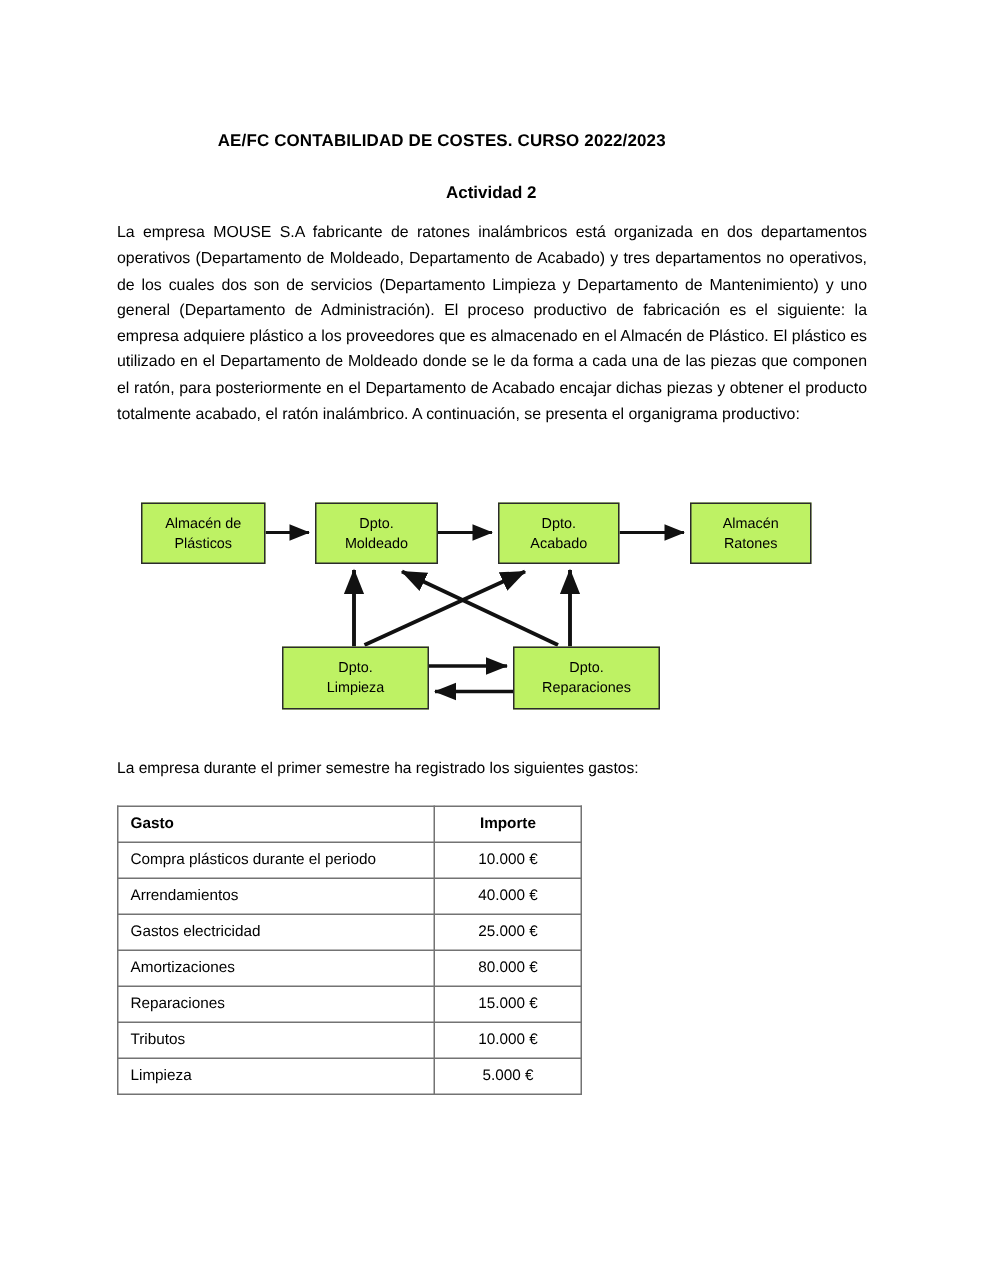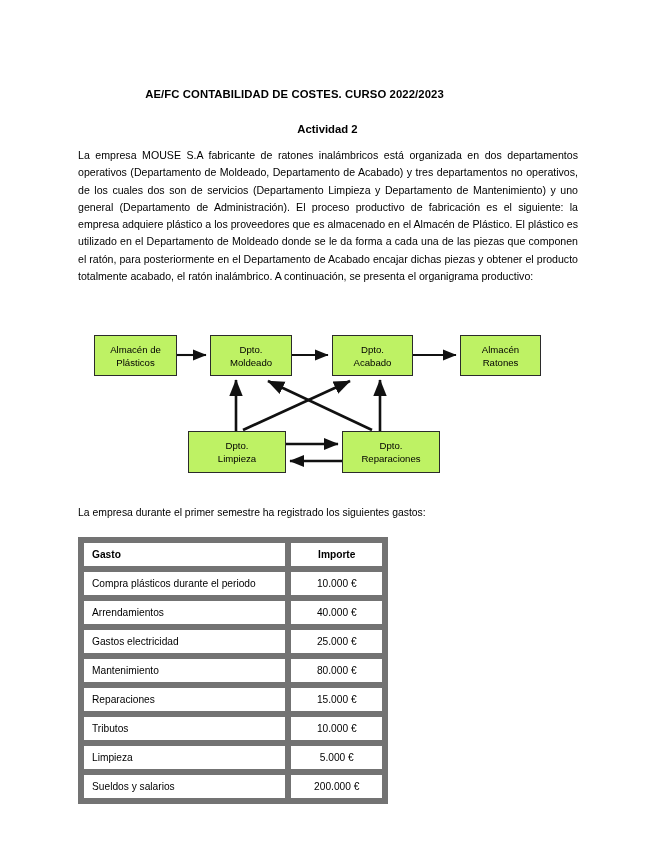--- a/index.html
+++ b/index.html
@@ -90,21 +90,21 @@
   .cost-table {
     position: absolute;
     left: 78px;
     top: 537px;
     width: 310px;
     border-collapse: collapse;
     font-size: 10.2px;
   }
   .cost-table th,
   .cost-table td {
-    border: 6px solid #737373;
+    border: 1px solid #737373;
     padding: 6px 8px;
     height: 15px;
     box-sizing: border-box;
   }
   .cost-table th {
     font-weight: bold;
   }
   .cost-table th.c-label,
   .cost-table td.c-label {
     text-align: left;
@@ -208,35 +208,31 @@
       </tr>
       <tr>
         <td class="c-label">Arrendamientos</td>
         <td class="c-amount">40.000 €</td>
       </tr>
       <tr>
         <td class="c-label">Gastos electricidad</td>
         <td class="c-amount">25.000 €</td>
       </tr>
       <tr>
-        <td class="c-label">Mantenimiento</td>
+        <td class="c-label">Amortizaciones</td>
         <td class="c-amount">80.000 €</td>
       </tr>
       <tr>
         <td class="c-label">Reparaciones</td>
         <td class="c-amount">15.000 €</td>
       </tr>
       <tr>
         <td class="c-label">Tributos</td>
         <td class="c-amount">10.000 €</td>
       </tr>
       <tr>
         <td class="c-label">Limpieza</td>
         <td class="c-amount">5.000 €</td>
       </tr>
-      <tr>
-        <td class="c-label">Sueldos y salarios</td>
-        <td class="c-amount">200.000 €</td>
-      </tr>
     </tbody>
   </table>
 
 </div>
 
 </body></html>

